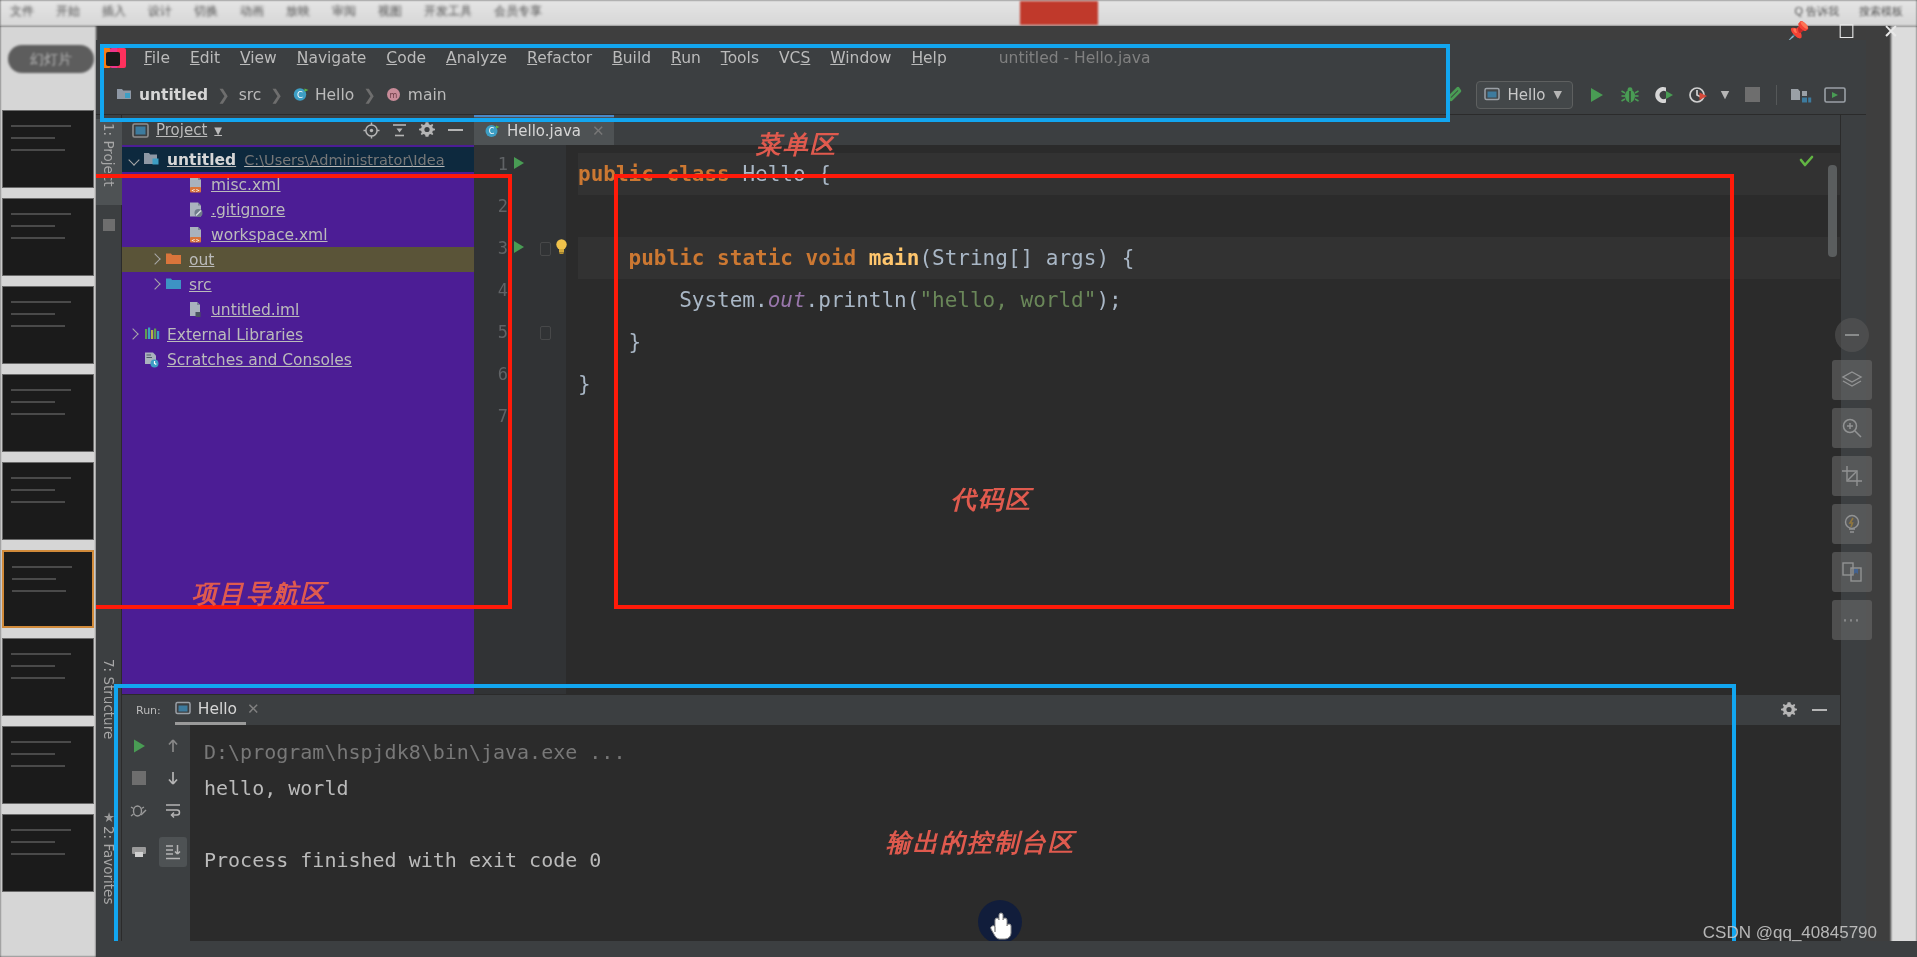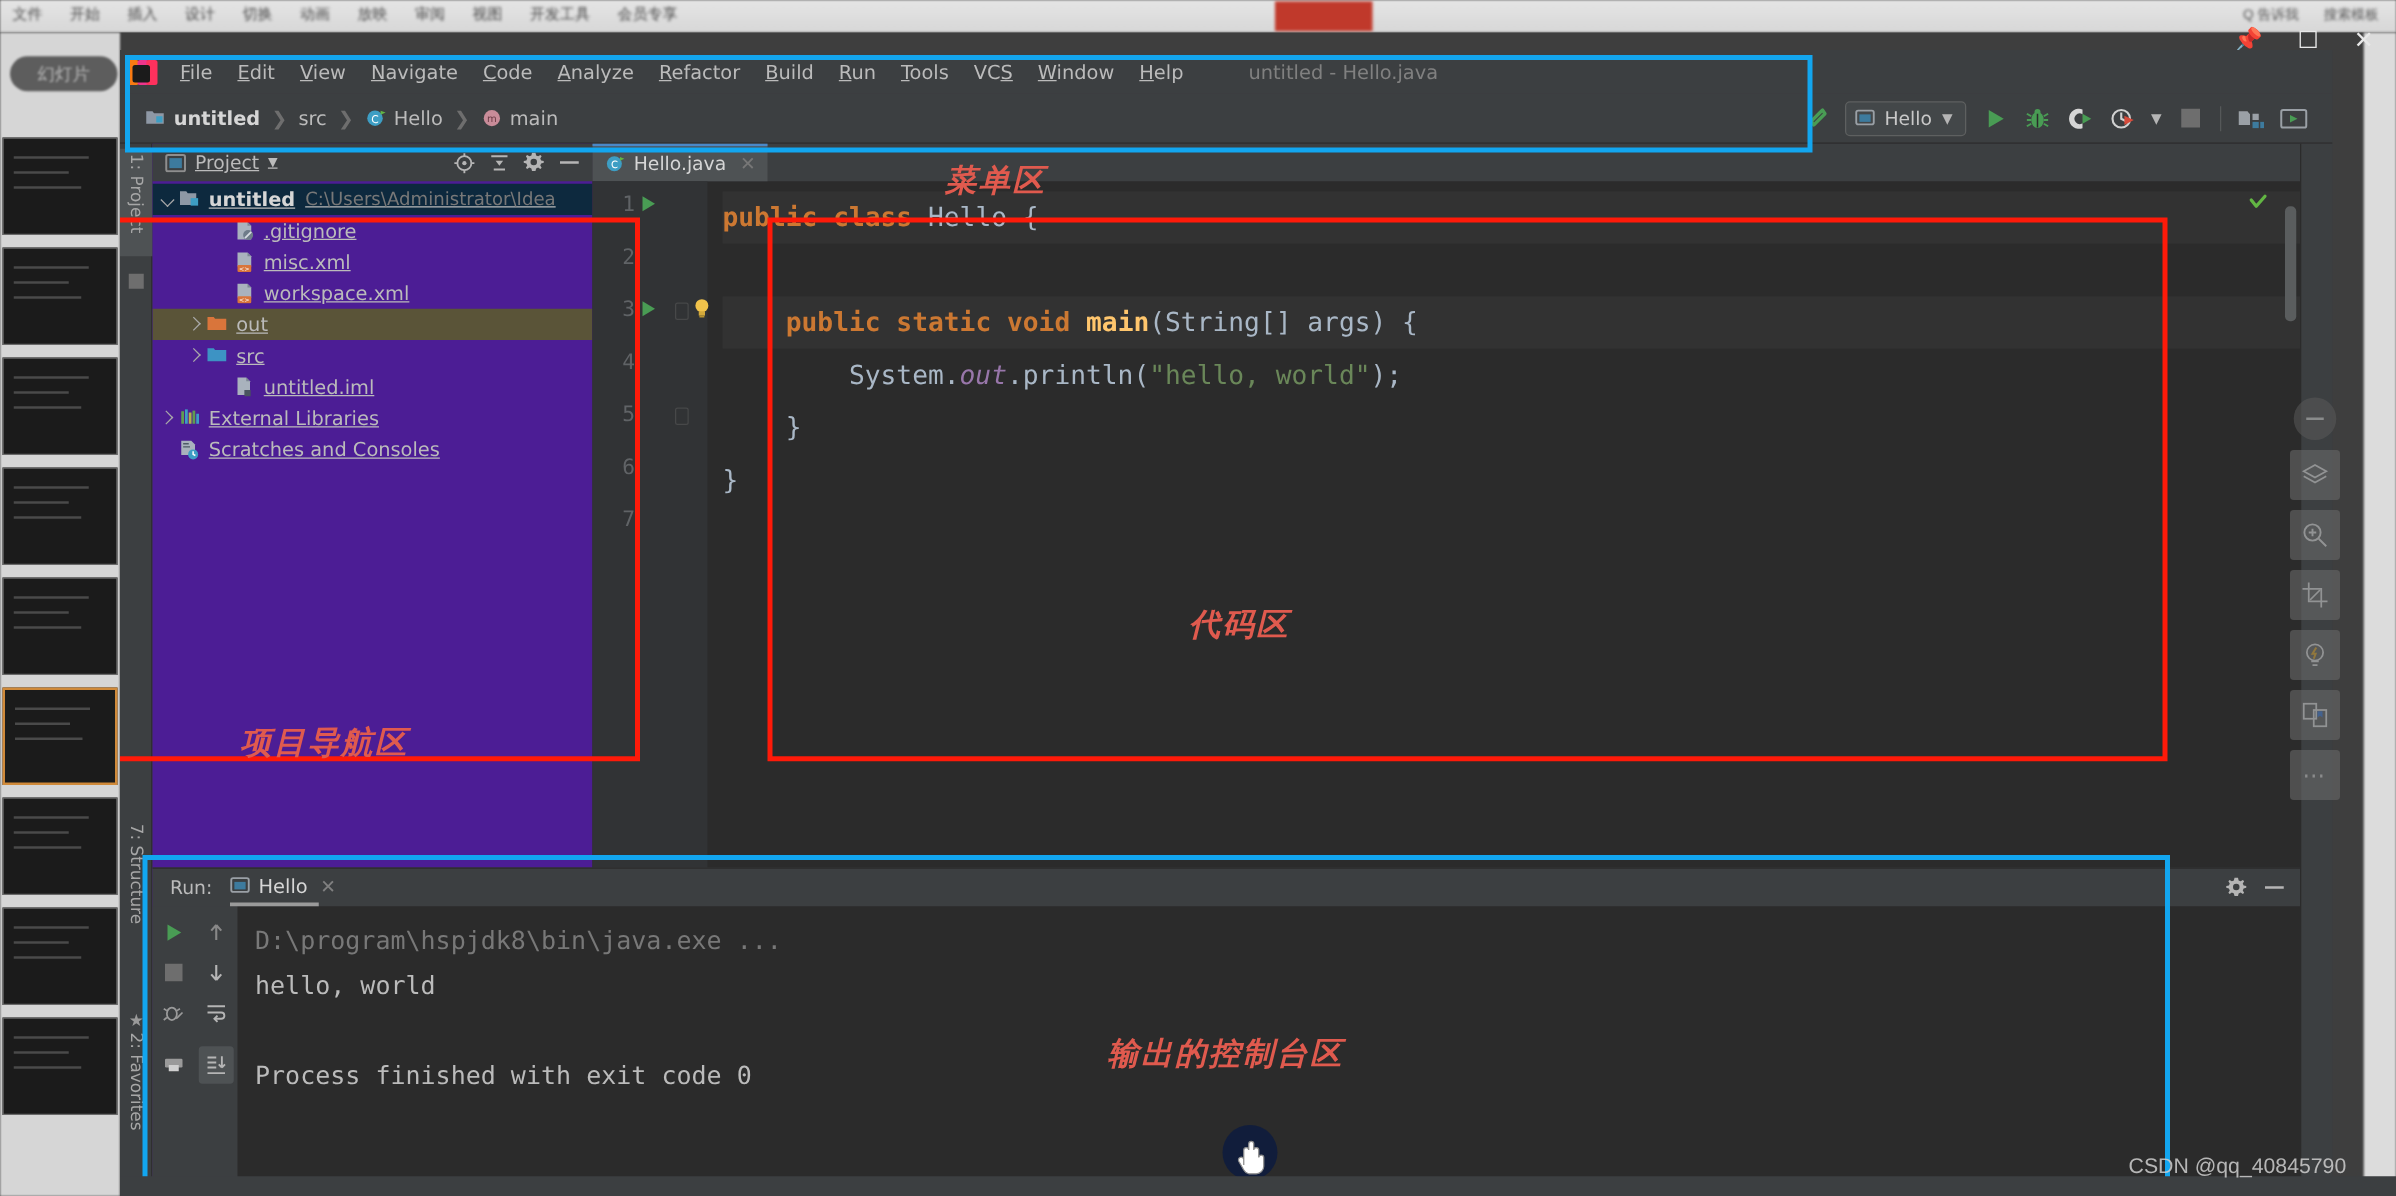--- a/index.html
+++ b/index.html
@@ -215,21 +215,21 @@
   #rightstrip { width: 26px; flex: 0 0 26px; background: #3c3f41; border-left: 1px solid #2b2b2b; }
 
   
   #runpanel {
     position: absolute; left: 26px; right: 26px; bottom: 0;
     height: 264px; background: #3c3f41;
     display: flex; flex-direction: column;
     border-top: 1px solid #2b2b2b;
   }
   #run-header { height: 30px; display: flex; align-items: center; padding: 0 8px 0 14px; }
-  #run-header .lbl { color: #bbb; font-size: 15px; margin-right: 14px; }
+  #run-header .lbl { color: #bbb; font-size: 11px; margin-right: 14px; }
   #run-header .rtab {
     display: flex; align-items: center; gap: 7px; color: #d6d6d6; font-size: 15.5px;
     position: relative; padding-bottom: 3px;
   }
   #run-header .rtab .underline {
     position: absolute; left: 0; right: 14px; bottom: -4px; height: 3px; background: #9a9a9a;
   }
   #run-header .x { color: #808080; font-size: 15px; margin-left: 3px; }
   #run-header .hdr-right { margin-left: auto; display: flex; gap: 4px; }
   #run-body { flex: 1; display: flex; }
@@ -567,37 +567,37 @@
                 <path d="M1 2 L6 2 L7.5 4 L1 4 Z M1 3.5 L14 3.5 L14 13 L1 13 Z" fill="#8e98a5"></path>
                 <rect x="9.5" y="7.5" width="6" height="6" fill="#3d9ec4"></rect>
               </svg></span>
             <span class="nm bold">untitled</span>
             <span class="sub">C:\Users\Administrator\Idea</span>
           </div>
           <div class="node">
             <span style="display:inline-block;width:44px"></span>
             <span class="arrow"></span>
             <span class="nico"><svg width="18" height="17" viewBox="0 0 18 17">
+                <path d="M3 1 L11 1 L14 4 L14 12 L3 12 Z" fill="#a9b2bd"></path>
+                <path d="M11 1 L11 4 L14 4 Z" fill="#7b8694"></path>
+                <rect x="3" y="11" width="11" height="5.5" rx="1" fill="#d9753b"></rect>
+                <text x="8.5" y="15.6" font-size="5" fill="#fff" text-anchor="middle" font-family="DejaVu Sans, sans-serif">&lt;&gt;</text>
+              </svg></span>
+            <span class="nm">misc.xml</span>
+          </div>
+          <div class="node">
+            <span style="display:inline-block;width:44px"></span>
+            <span class="arrow"></span>
+            <span class="nico"><svg width="18" height="17" viewBox="0 0 18 17">
                 <path d="M3 1.5 L11 1.5 L14 4.5 L14 15.5 L3 15.5 Z" fill="#a9b2bd"></path>
                 <path d="M11 1.5 L11 4.5 L14 4.5 Z" fill="#7b8694"></path>
                 <circle cx="11.5" cy="12" r="4" fill="#6f7c8a"></circle>
                 <path d="M9 14.5 L14 9.5" stroke="#d7dde3" stroke-width="1.4"></path>
               </svg></span>
             <span class="nm">.gitignore</span>
-          </div>
-          <div class="node">
-            <span style="display:inline-block;width:44px"></span>
-            <span class="arrow"></span>
-            <span class="nico"><svg width="18" height="17" viewBox="0 0 18 17">
-                <path d="M3 1 L11 1 L14 4 L14 12 L3 12 Z" fill="#a9b2bd"></path>
-                <path d="M11 1 L11 4 L14 4 Z" fill="#7b8694"></path>
-                <rect x="3" y="11" width="11" height="5.5" rx="1" fill="#d9753b"></rect>
-                <text x="8.5" y="15.6" font-size="5" fill="#fff" text-anchor="middle" font-family="DejaVu Sans, sans-serif">&lt;&gt;</text>
-              </svg></span>
-            <span class="nm">misc.xml</span>
           </div>
           <div class="node">
             <span style="display:inline-block;width:44px"></span>
             <span class="arrow"></span>
             <span class="nico"><svg width="18" height="17" viewBox="0 0 18 17">
                 <path d="M3 1 L11 1 L14 4 L14 12 L3 12 Z" fill="#a9b2bd"></path>
                 <path d="M11 1 L11 4 L14 4 Z" fill="#7b8694"></path>
                 <rect x="3" y="11" width="11" height="5.5" rx="1" fill="#d9753b"></rect>
                 <text x="8.5" y="15.6" font-size="5" fill="#fff" text-anchor="middle" font-family="DejaVu Sans, sans-serif">&lt;&gt;</text>
               </svg></span>

